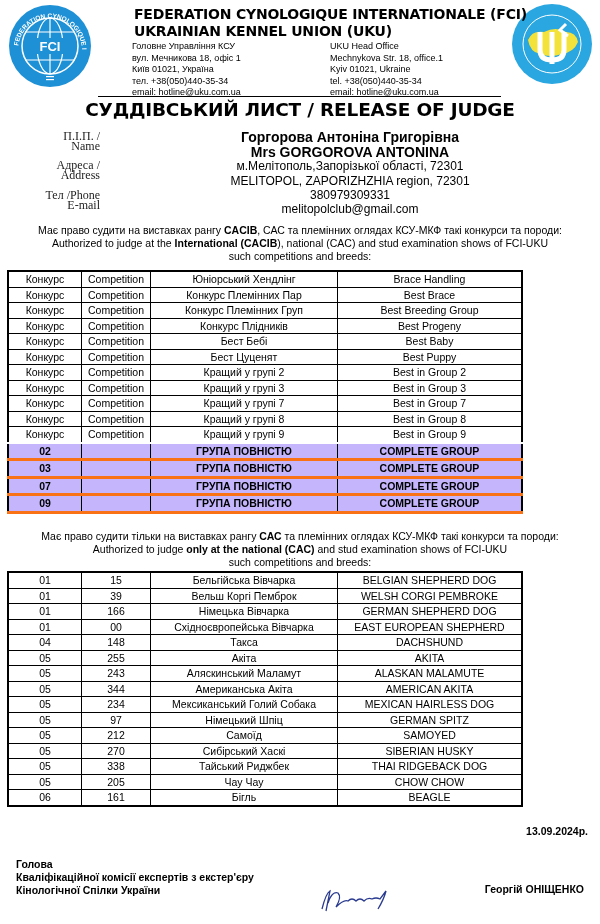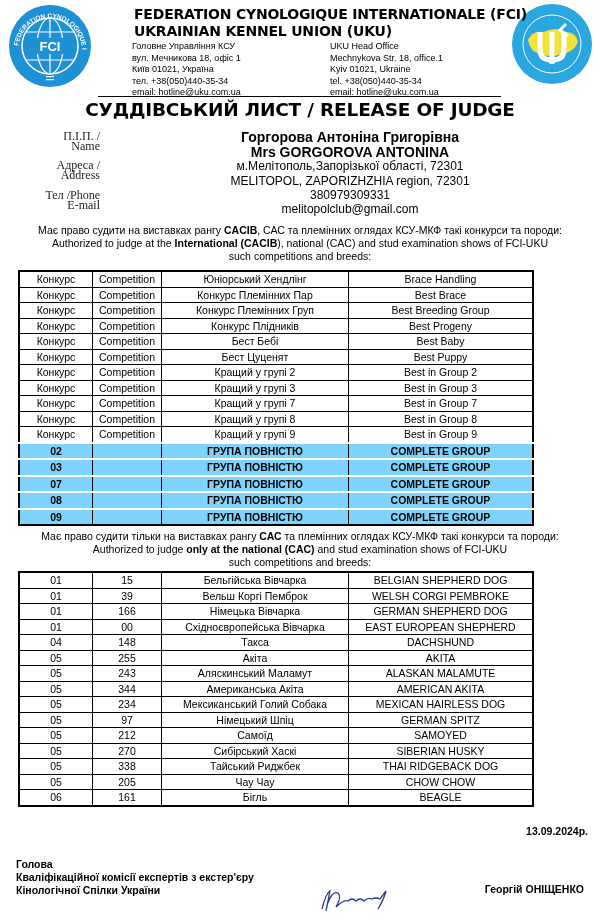--- a/index.html
+++ b/index.html
@@ -10,24 +10,24 @@
                font-family: "DejaVu Sans", sans-serif; font-weight: bold; font-size: 14px; line-height: 17px; letter-spacing: -0.2px; margin-left: 34px; }
   .addr { position: absolute; top: 41px; width: 170px; text-align: left; font-size: 9px; line-height: 11.5px; }
   .hline { position: absolute; left: 98px; width: 403px; top: 96px; height: 0; border-top: 1.5px solid #000; }
   .doc-title { position: absolute; left: 0; width: 600px; top: 99px; text-align: center;
                font-family: "DejaVu Sans", sans-serif; font-weight: bold; font-size: 18.5px; letter-spacing: -0.2px; }
   .lbl { position: absolute; left: 40px; width: 60px; text-align: right; font-family: "Liberation Serif", serif; font-size: 12px; line-height: 10px; color: #222; }
   .info { position: absolute; left: 150px; width: 400px; text-align: center; font-size: 12px; line-height: 15px; }
   .info.big { font-weight: bold; font-size: 14px; line-height: 16px; }
   .para { position: absolute; left: 0; width: 600px; text-align: center; font-size: 10.5px; line-height: 13px; }
   .para b { font-weight: bold; }
-  table.grid { position: absolute; left: 18px; width: 516px; border-collapse: collapse; font-size: 10.5px; }
+  table.grid { position: absolute; left: 7px; width: 516px; border-collapse: collapse; font-size: 10.5px; }
   table.grid td { border: 1px solid #000; text-align: center; height: 14.5px; padding: 0; line-height: 14px; }
   table.grid { border: 2px solid #000; }
-  table.grid tr.group td { background: #7dd3fc; font-weight: bold; border-top: 2px solid #fff; border-bottom: 1px solid #f97316; }
+  table.grid tr.group td { background: #c4b5fd; font-weight: bold; border-top: 2px solid #fff; border-bottom: 3px solid #f97316; }
   .c1 { width: 72px; } .c2 { width: 68px; } .c3 { width: 186px; } .c4 { width: auto; }
   .date { position: absolute; right: 12px; top: 825px; font-weight: bold; font-size: 10.5px; }
   .sign-left { position: absolute; left: 16px; top: 858px; font-weight: bold; font-size: 10.5px; line-height: 13px; }
   .sign-name { position: absolute; right: 16px; top: 883px; font-weight: bold; font-size: 10.5px; }
   .signature { position: absolute; left: 318px; top: 885px; }
 </style>
 </head>
 <body>
 
 <div class="logo" style="left:8px;top:4px;">
@@ -188,26 +188,20 @@
         <td class="c3">ГРУПА ПОВНІСТЮ</td>
         <td class="c4">COMPLETE GROUP</td>
       </tr>
       <tr class="group">
         <td class="c1">07</td>
         <td class="c2"></td>
         <td class="c3">ГРУПА ПОВНІСТЮ</td>
         <td class="c4">COMPLETE GROUP</td>
       </tr>
       <tr class="group">
-        <td class="c1">08</td>
-        <td class="c2"></td>
-        <td class="c3">ГРУПА ПОВНІСТЮ</td>
-        <td class="c4">COMPLETE GROUP</td>
-      </tr>
-      <tr class="group">
         <td class="c1">09</td>
         <td class="c2"></td>
         <td class="c3">ГРУПА ПОВНІСТЮ</td>
         <td class="c4">COMPLETE GROUP</td>
       </tr>
     </tbody>
 </table>
 
 <div class="para" style="top:530px;">
   <div><span>Має право судити тільки на виставках рангу </span><b>САС</b><span> та племінних оглядах КСУ-МКФ  такі конкурси та породи:</span></div>

